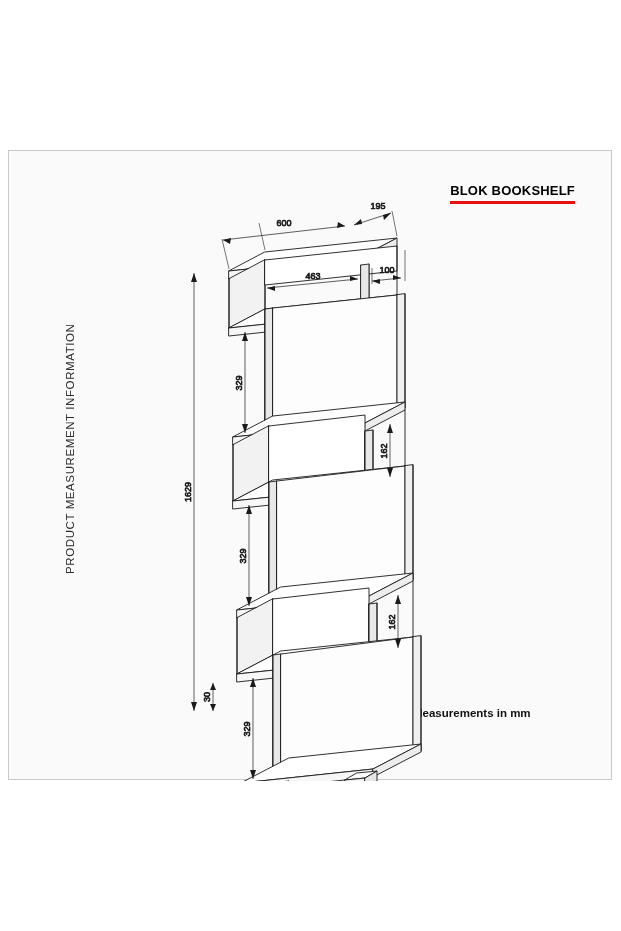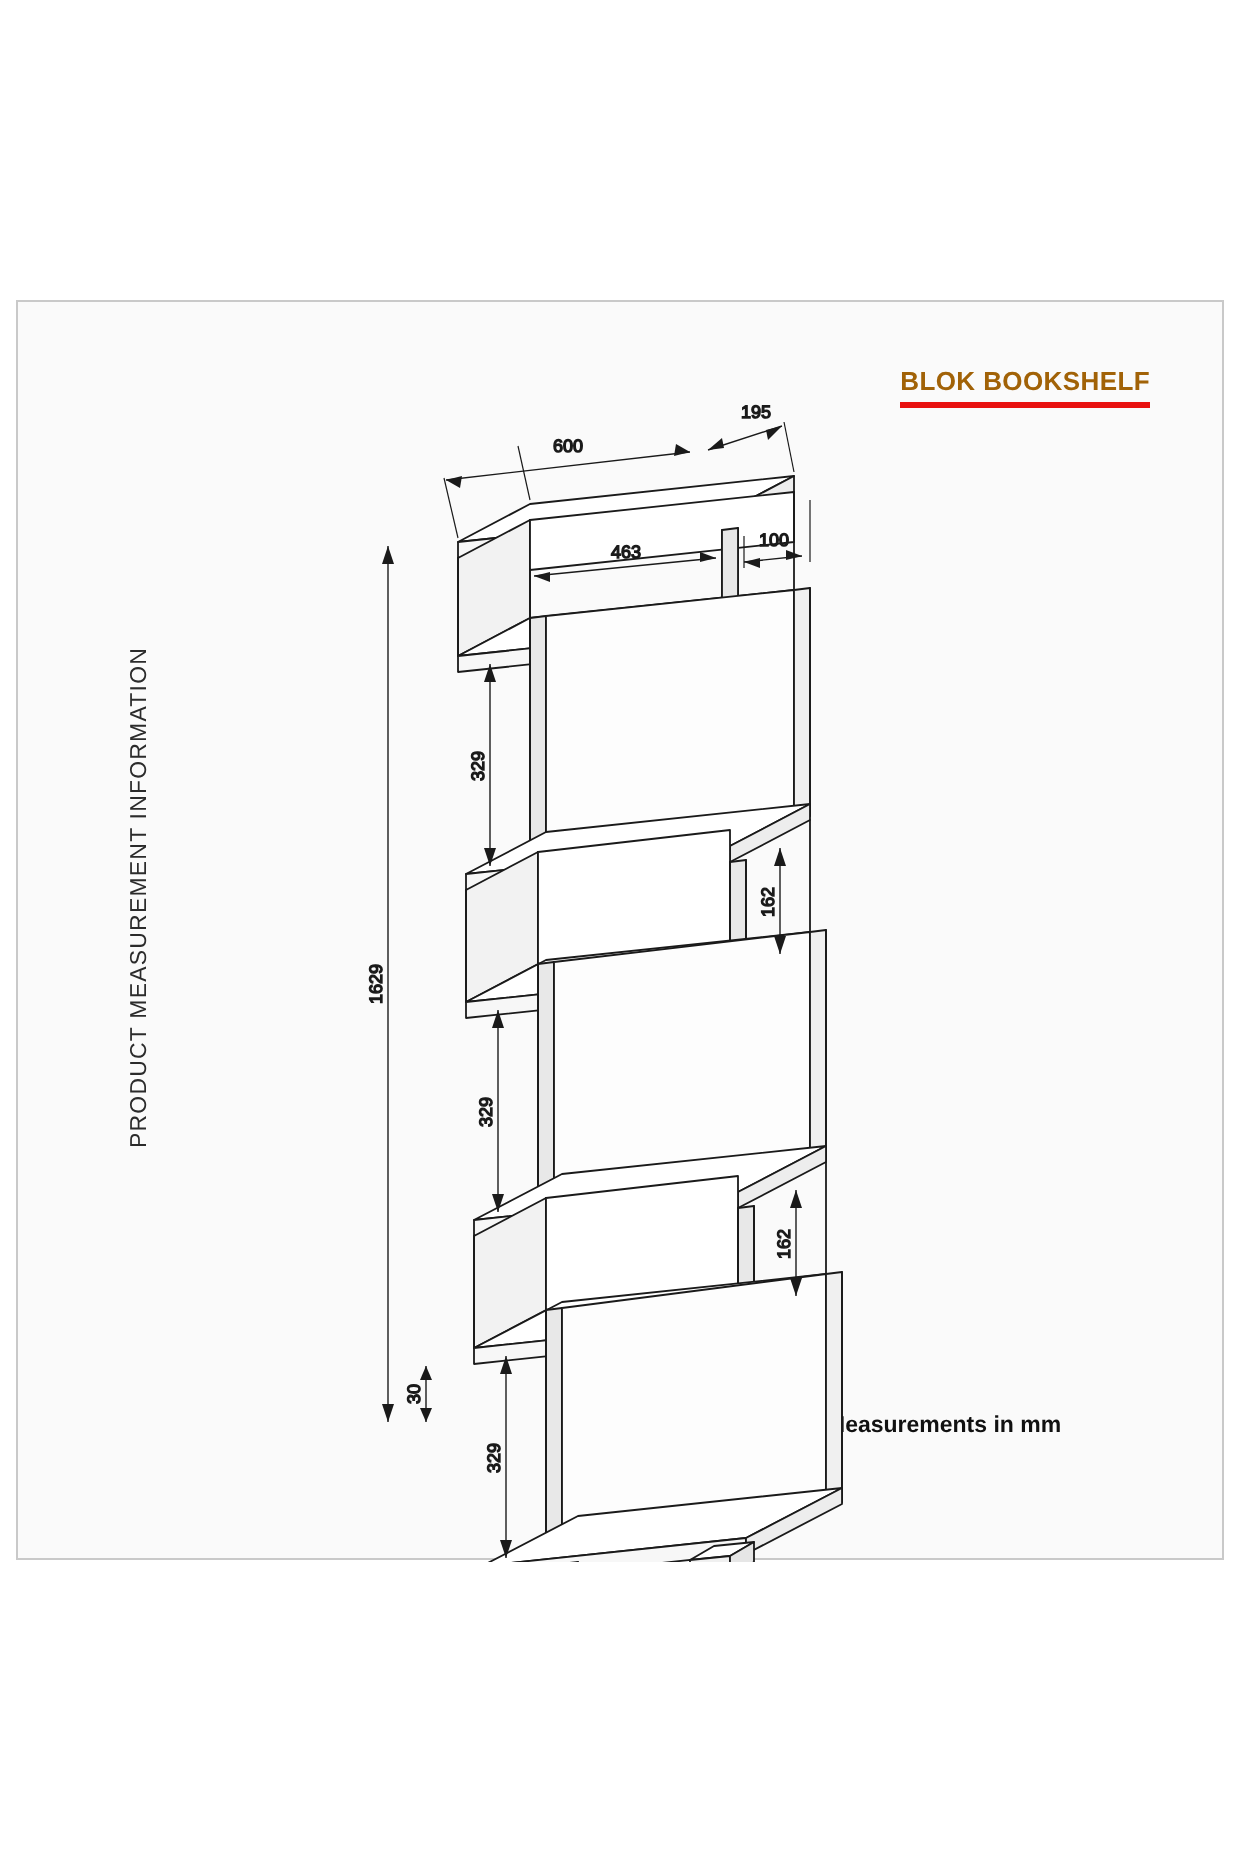--- a/index.html
+++ b/index.html
@@ -31,21 +31,21 @@
     white-space:nowrap;
   }
   #title-block{
     position:absolute;
     right:36px; top:32px;
     text-align:center;
   }
   #title-text{
     font-size:13px;
     font-weight:bold;
-    color:#a16207;
+    color:#000000;
     letter-spacing:0.2px;
     white-space:nowrap;
   }
   #title-rule{
     height:3px;
     background:#e8110f;
     margin-top:3px;
   }
   #units-note{
     position:absolute;

